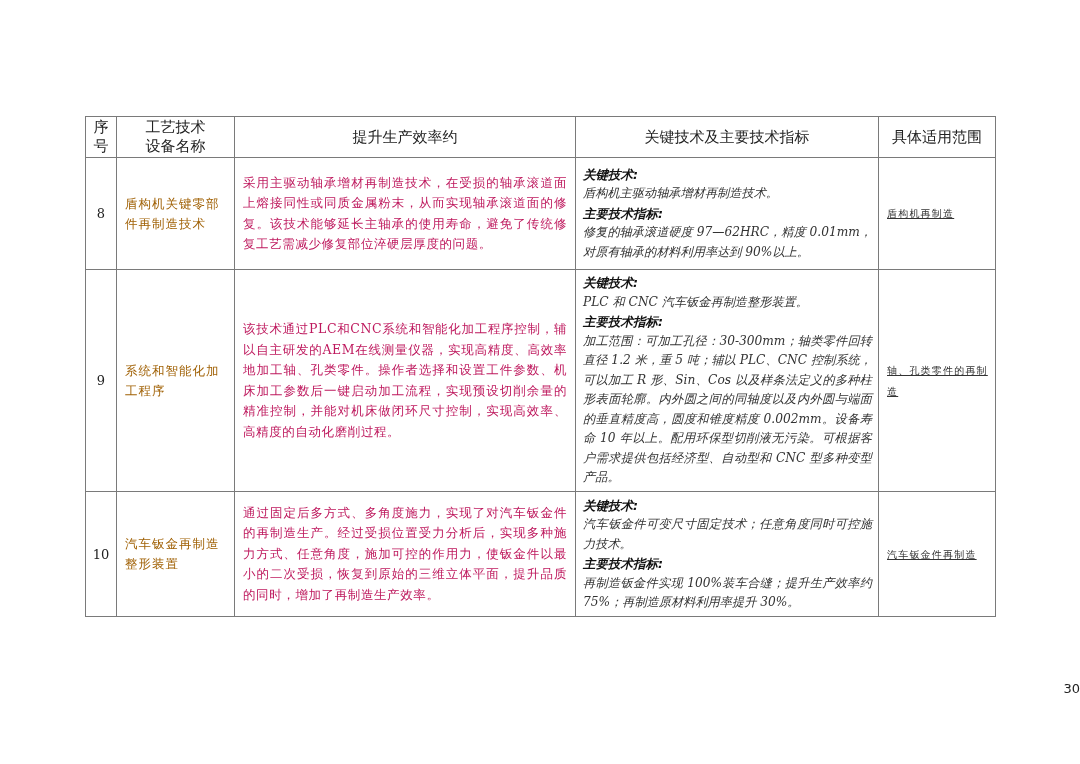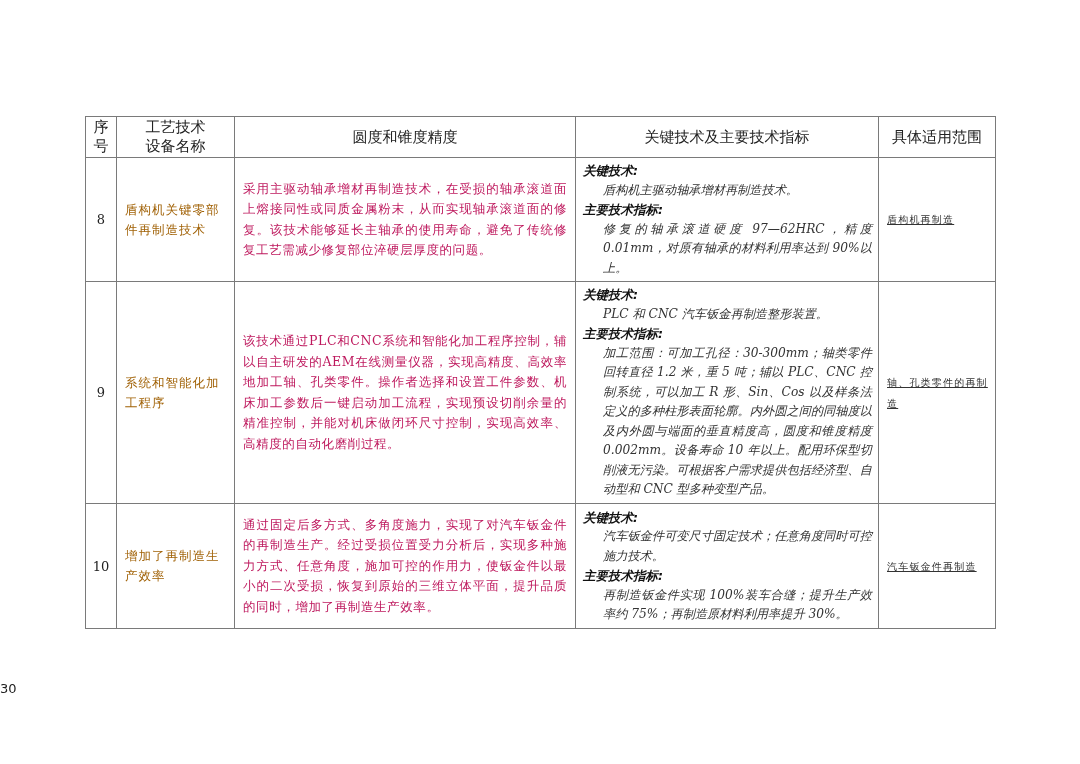--- a/index.html
+++ b/index.html
@@ -75,36 +75,35 @@
     }
     td.metrics .label {
       font-weight: bold;
       color: #111;
       display: block;
       font-family: "DejaVu Sans", "Liberation Sans", sans-serif;
       font-size: 12.5px;
     }
     td.metrics .text {
       display: block;
-      margin-left: 20px;
     }
     td.scope {
       font-size: 10px;
       line-height: 21px;
       padding: 0 6px 0 8px !important;
       color: #333;
       letter-spacing: 1.2px;
       text-decoration: underline;
     }
     .page-number {
       position: absolute;
       left: 0;
       width: 1080px;
       top: 681px;
-      text-align: left;
+      text-align: right;
       font-family: "DejaVu Sans", "Liberation Sans", sans-serif;
       font-size: 13px;
       color: #222;
     }
   </style>
 </head>
 <body>
 
 <div class="page">
 
@@ -119,21 +118,21 @@
     <thead>
       <tr>
         <th>
           <div>序</div>
           <div>号</div>
         </th>
         <th>
           <div>工艺技术</div>
           <div>设备名称</div>
         </th>
-        <th>圆度和锥度精度</th>
+        <th>提升生产效率约</th>
         <th>关键技术及主要技术指标</th>
         <th>具体适用范围</th>
       </tr>
     </thead>
     <tbody>
 
       <tr style="height:112px">
         <td class="num">8</td>
         <td class="name">盾构机关键零部件再制造技术</td>
         <td class="desc">采用主驱动轴承增材再制造技术，在受损的轴承滚道面上熔接同性或同质金属粉末，从而实现轴承滚道面的修复。该技术能够延长主轴承的使用寿命，避免了传统修复工艺需减少修复部位淬硬层厚度的问题。</td>
@@ -154,21 +153,21 @@
           <span class="label">关键技术:</span>
           <span class="text">PLC 和 CNC 汽车钣金再制造整形装置。</span>
           <span class="label">主要技术指标:</span>
           <span class="text">加工范围：可加工孔径：30-300mm；轴类零件回转直径 1.2 米，重 5 吨；辅以 PLC、CNC 控制系统，可以加工 R 形、Sin、Cos 以及样条法定义的多种柱形表面轮廓。内外圆之间的同轴度以及内外圆与端面的垂直精度高，圆度和锥度精度 0.002mm。设备寿命 10 年以上。配用环保型切削液无污染。可根据客户需求提供包括经济型、自动型和 CNC 型多种变型产品。</span>
         </td>
         <td class="scope">轴、孔类零件的再制造</td>
       </tr>
 
       <tr style="height:125px">
         <td class="num">10</td>
-        <td class="name">增加了再制造生产效率</td>
+        <td class="name">汽车钣金再制造整形装置</td>
         <td class="desc">通过固定后多方式、多角度施力，实现了对汽车钣金件的再制造生产。经过受损位置受力分析后，实现多种施力方式、任意角度，施加可控的作用力，使钣金件以最小的二次受损，恢复到原始的三维立体平面，提升品质的同时，增加了再制造生产效率。</td>
         <td class="metrics">
           <span class="label">关键技术:</span>
           <span class="text">汽车钣金件可变尺寸固定技术；任意角度同时可控施力技术。</span>
           <span class="label">主要技术指标:</span>
           <span class="text">再制造钣金件实现 100%装车合缝；提升生产效率约 75%；再制造原材料利用率提升 30%。</span>
         </td>
         <td class="scope">汽车钣金件再制造</td>
       </tr>
     </tbody>

